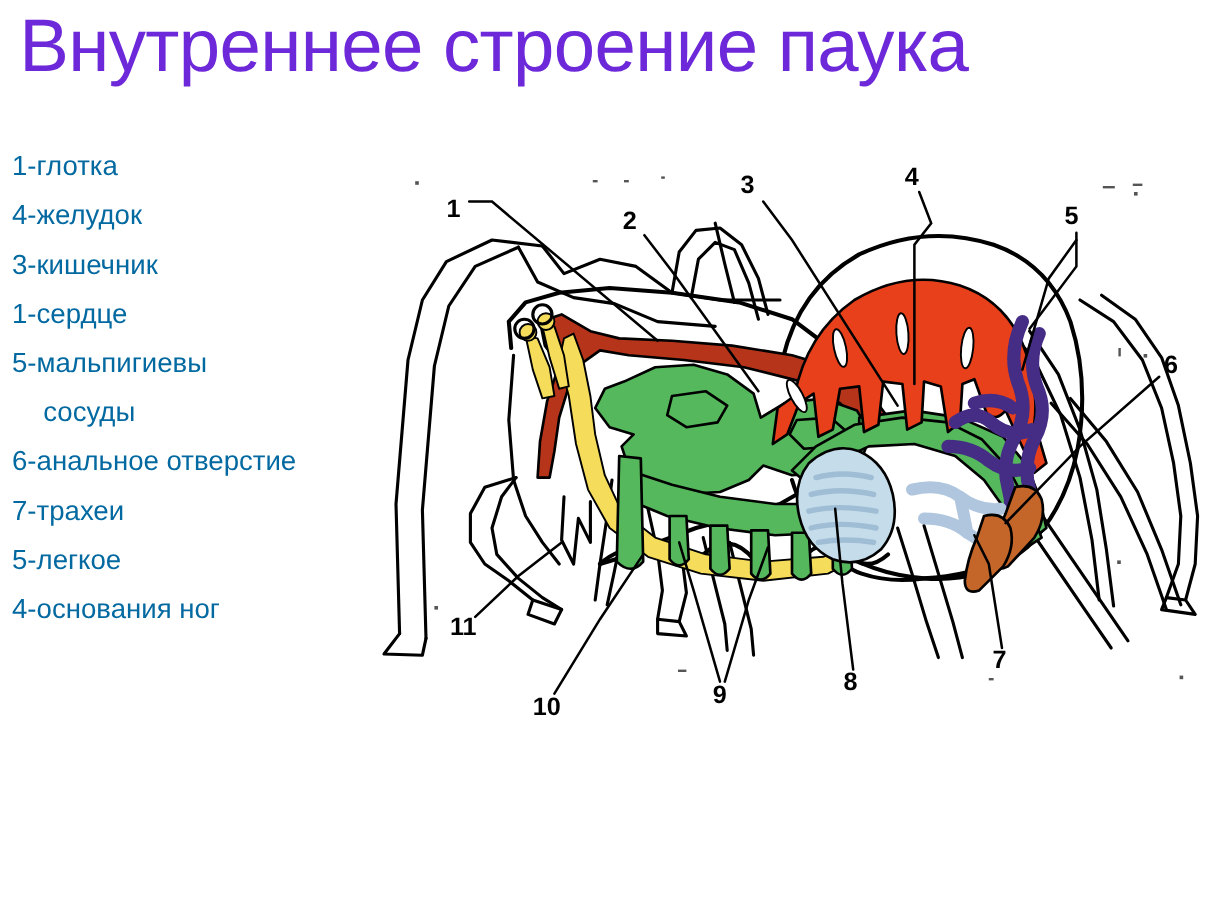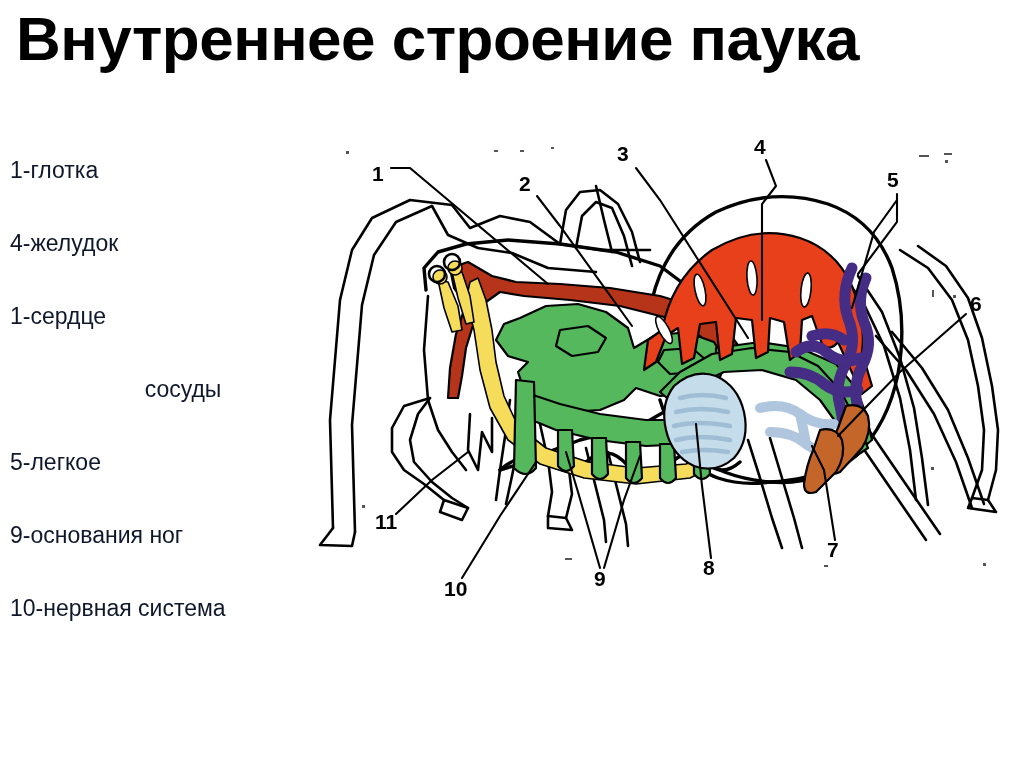--- a/index.html
+++ b/index.html
@@ -3,31 +3,31 @@
 <meta charset="utf-8">
 <style>
   html,body{margin:0;padding:0;background:#fff;}
   body{
     width:1024px;height:767px;position:relative;overflow:hidden;
     font-family:"Liberation Sans","DejaVu Sans",sans-serif;
     color:#000;background:#ffffff;
   }
   #page-title{
     position:absolute;left:16px;top:8px;width:1000px;
-    font-size:62px;line-height:1.0;font-weight:700;
-    letter-spacing:-0.5px;white-space:nowrap;color:#000000;
+    font-size:62px;line-height:1.0;font-weight:400;
+    letter-spacing:-0.5px;white-space:nowrap;color:#6d28d9;
   }
   #legend{
     position:absolute;left:10px;top:118px;width:320px;
   }
   .legend-item{
     font-size:23px;line-height:41px;font-weight:400;
-    color:#0f172a;white-space:nowrap;margin-top:32px;
-  }
-  .legend-item.cont{padding-left:26px;text-align:center;}
+    color:#0369a1;white-space:nowrap;
+  }
+  .legend-item.cont{padding-left:26px;}
   #diagram{position:absolute;left:0;top:0;width:1024px;height:767px;}
   #diagram svg{display:block;}
   .num{
     font-family:"Liberation Sans","DejaVu Sans",sans-serif;
     font-size:21px;font-weight:700;fill:#000;
   }
   .lead{stroke:#000;stroke-width:2.1;fill:none;stroke-linecap:round;}
   .outline{fill:none;stroke:#000;stroke-width:3.4;stroke-linejoin:round;stroke-linecap:round;}
   .outline-thin{fill:none;stroke:#000;stroke-width:2.6;stroke-linejoin:round;stroke-linecap:round;}
   .organ{stroke:#000;stroke-width:2.2;stroke-linejoin:round;}
@@ -35,25 +35,28 @@
   .speck{fill:#555;}
 </style>
 </head>
 <body>
 
 <div id="page-title">Внутреннее строение паука</div>
 
 <div id="legend">
   <div class="legend-item">1-глотка</div>
   <div class="legend-item">4-желудок</div>
+  <div class="legend-item">3-кишечник</div>
   <div class="legend-item">1-сердце</div>
+  <div class="legend-item">5-мальпигиевы</div>
   <div class="legend-item cont">сосуды</div>
+  <div class="legend-item">6-анальное отверстие</div>
+  <div class="legend-item">7-трахеи</div>
   <div class="legend-item">5-легкое</div>
-  <div class="legend-item">9-основания ног</div>
-  <div class="legend-item">10-нервная система</div>
+  <div class="legend-item">4-основания ног</div>
 </div>
 
 <div id="diagram">
 <svg width="1024" height="767" viewBox="0 0 1024 767" xmlns="http://www.w3.org/2000/svg">
 
   <g>
 
     <path class="outline-thin" d="M333 528 L330 420 L340 300 L352 250 L372 218 L410 200 L452 205"></path>
     <path class="outline-thin" d="M355 532 L352 425 L362 305 L374 255 L396 222 L432 206"></path>
     <path class="outline-thin" d="M333 528 L320 545 L352 546 L355 532"></path>

